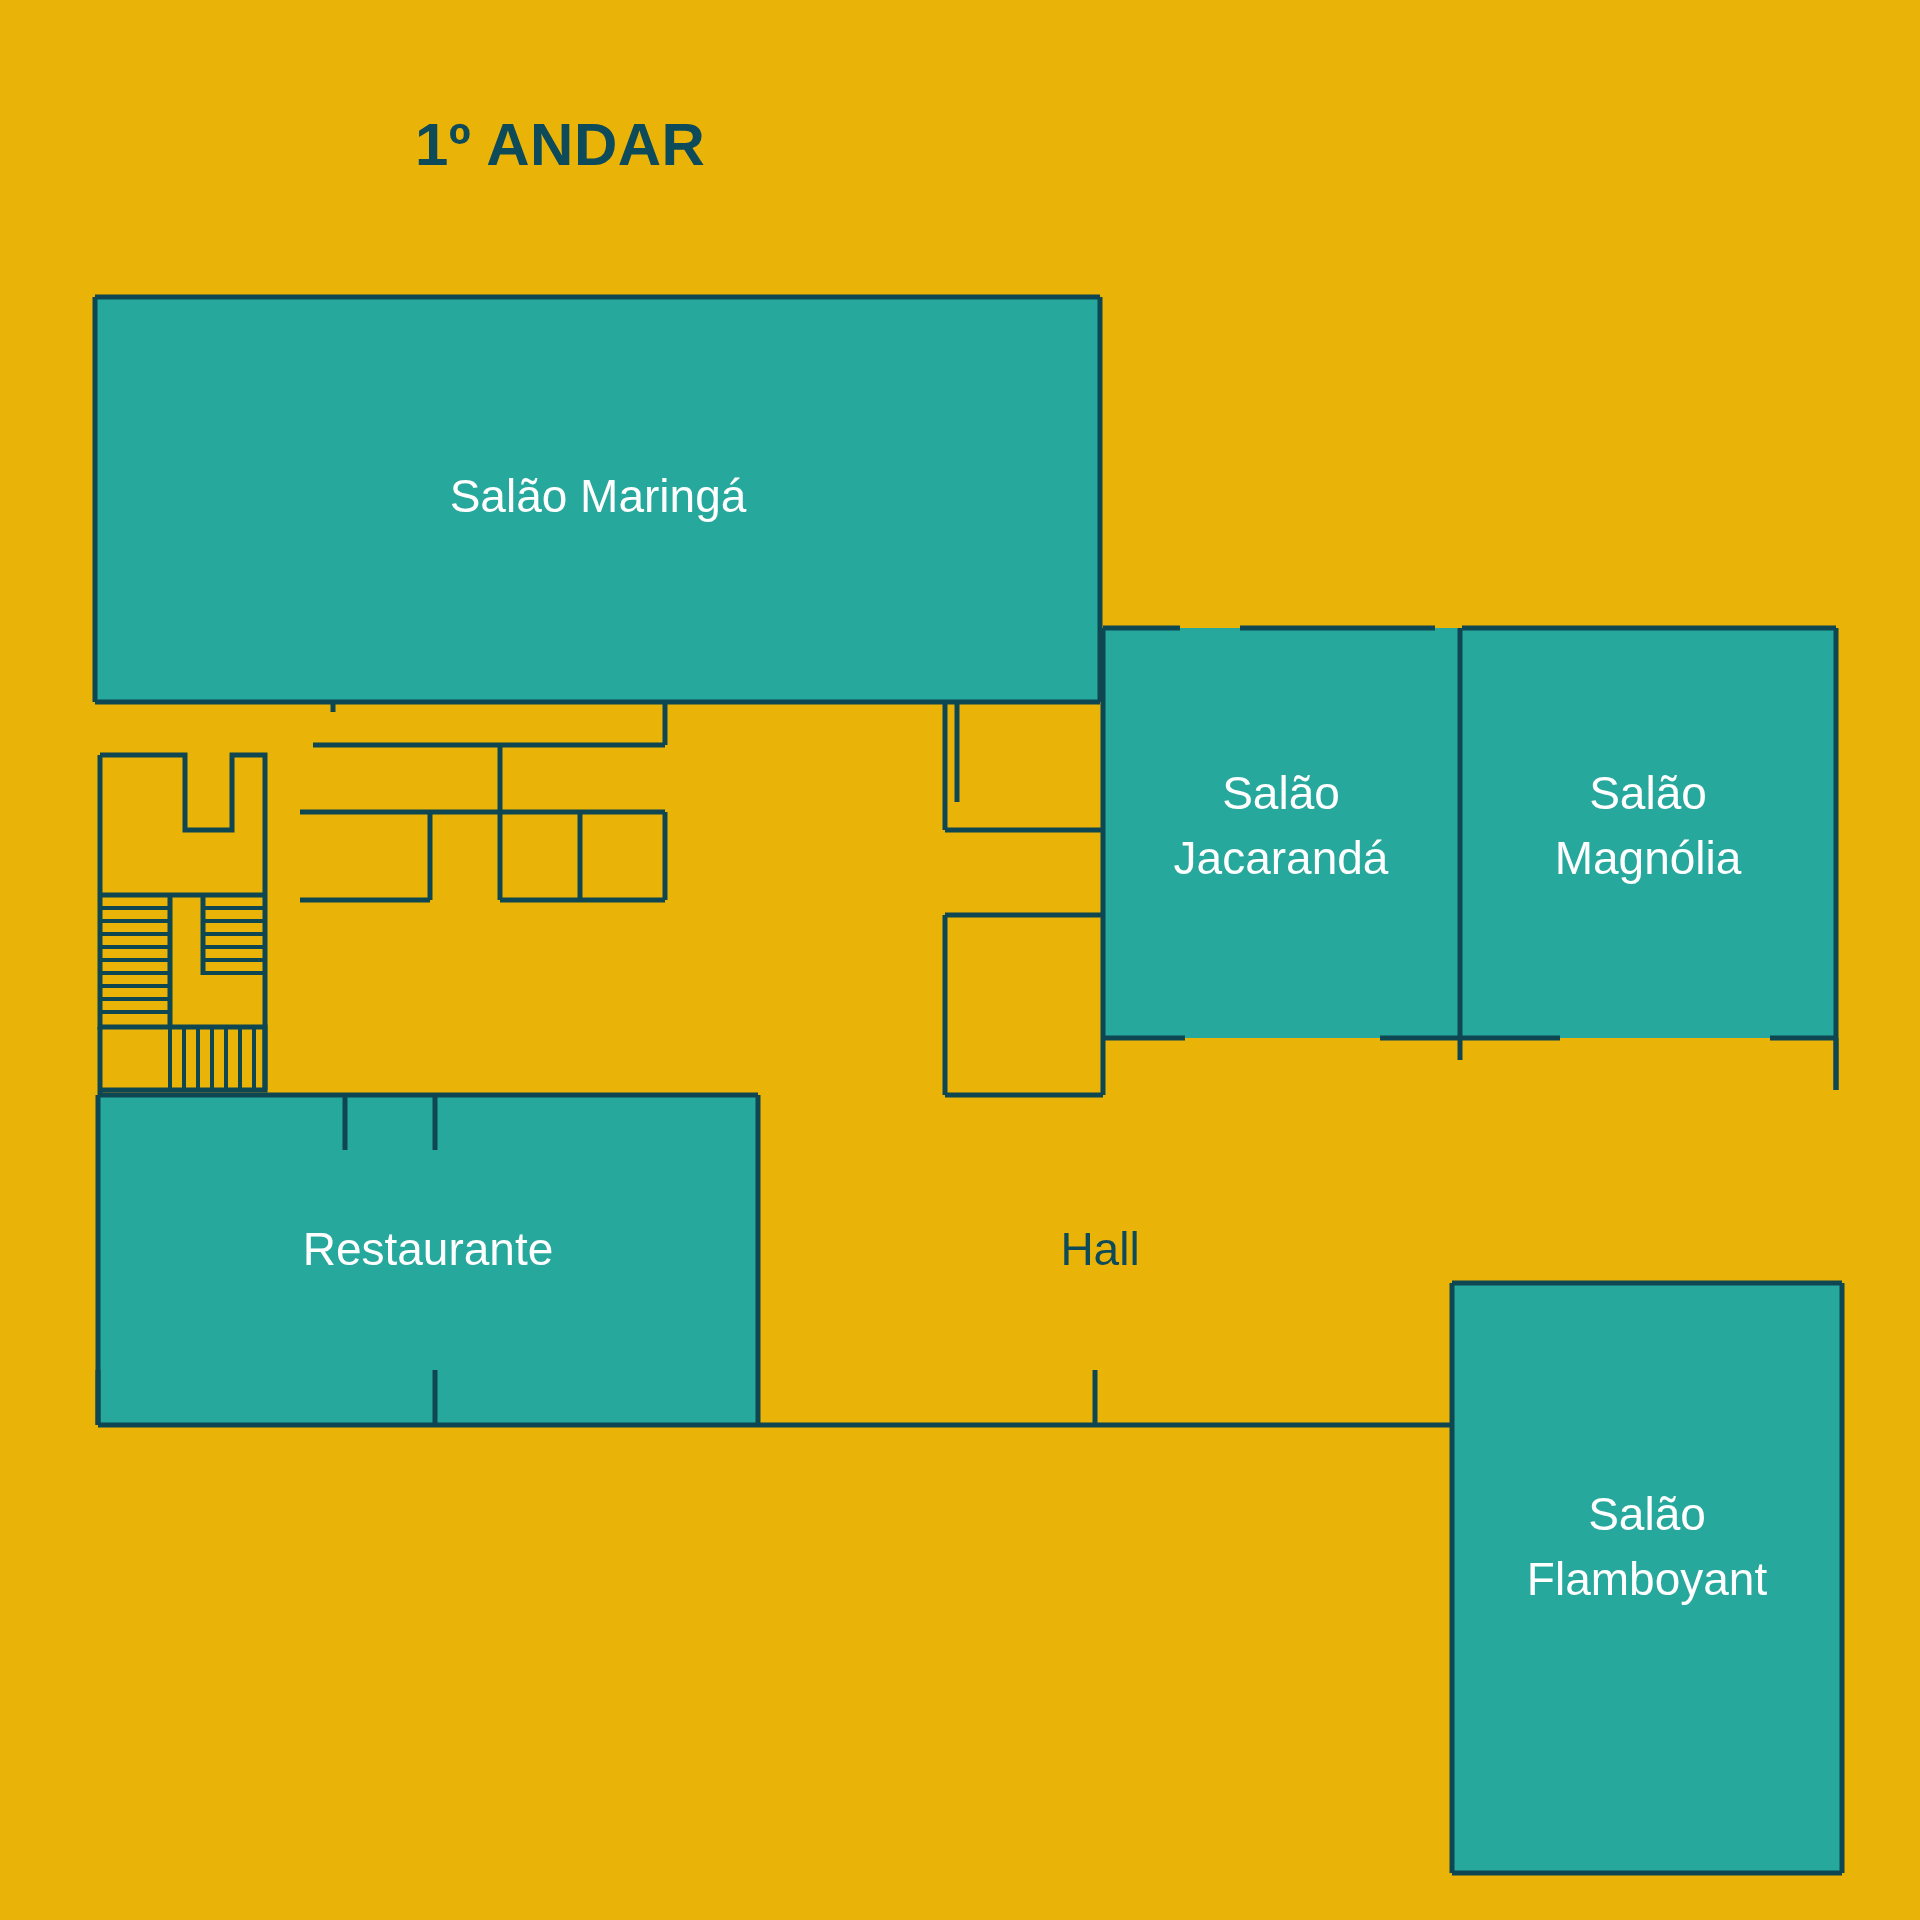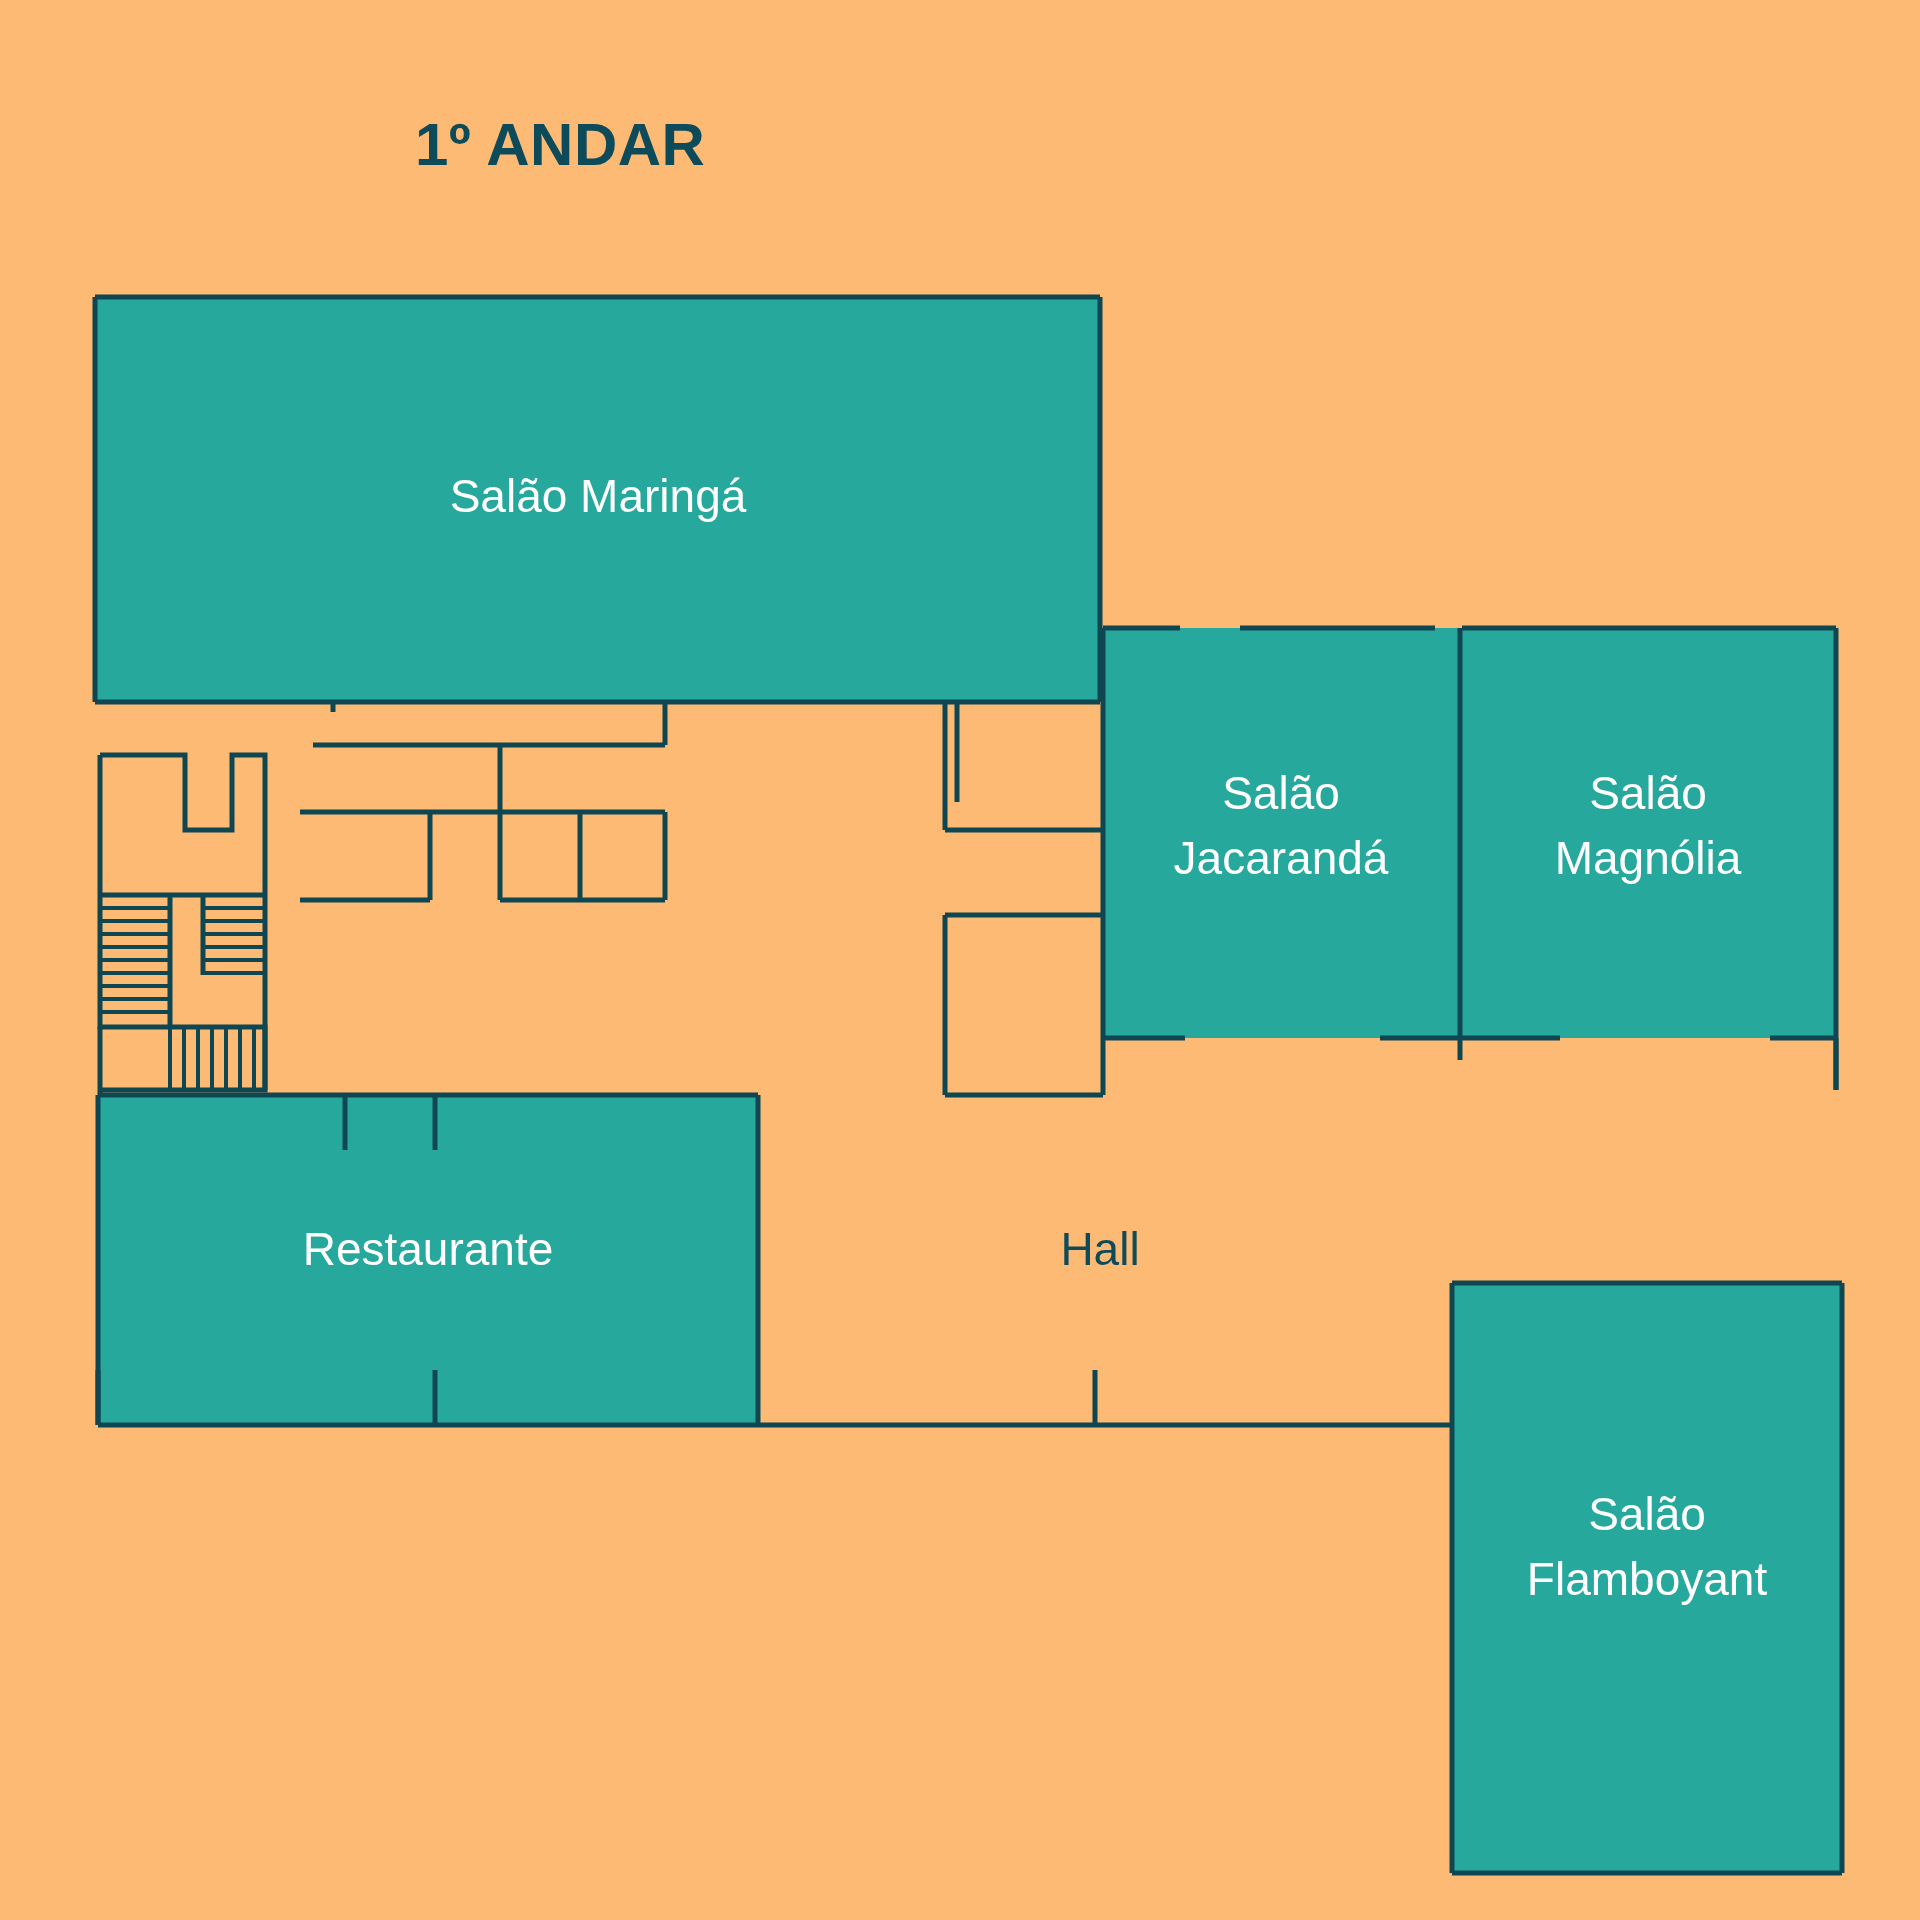--- a/index.html
+++ b/index.html
@@ -11,21 +11,21 @@
   body {
     width: 1920px;
     height: 1920px;
     font-family: "Liberation Sans", sans-serif;
     overflow: hidden;
   }
   #plan-root {
     position: relative;
     width: 1920px;
     height: 1920px;
-    background: #fdba74;
+    background: #eab308;
   }
   #floorplan-title {
     position: absolute;
     left: 415px;
     top: 110px;
     font-size: 60px;
     font-weight: bold;
     letter-spacing: 0.5px;
     color: #0d4a5a;
     font-family: "Liberation Sans", sans-serif;

